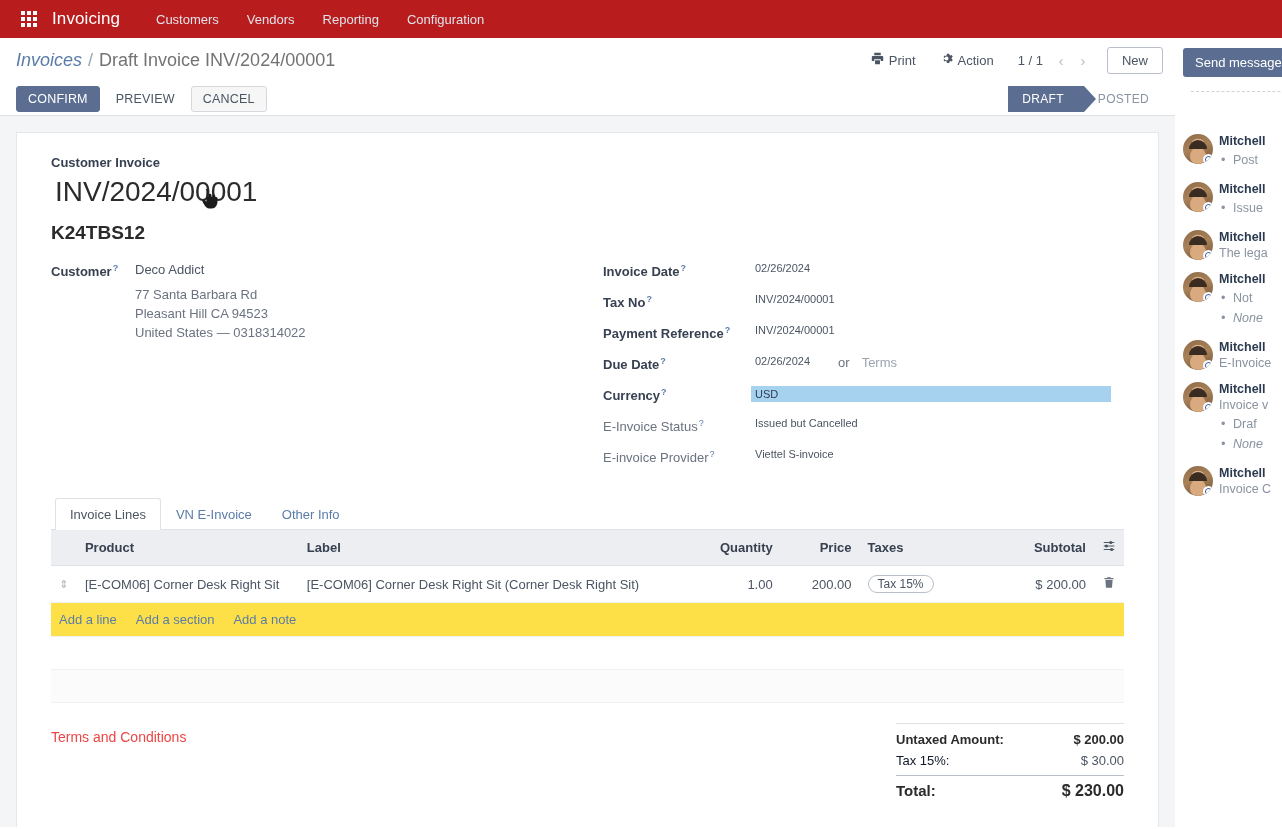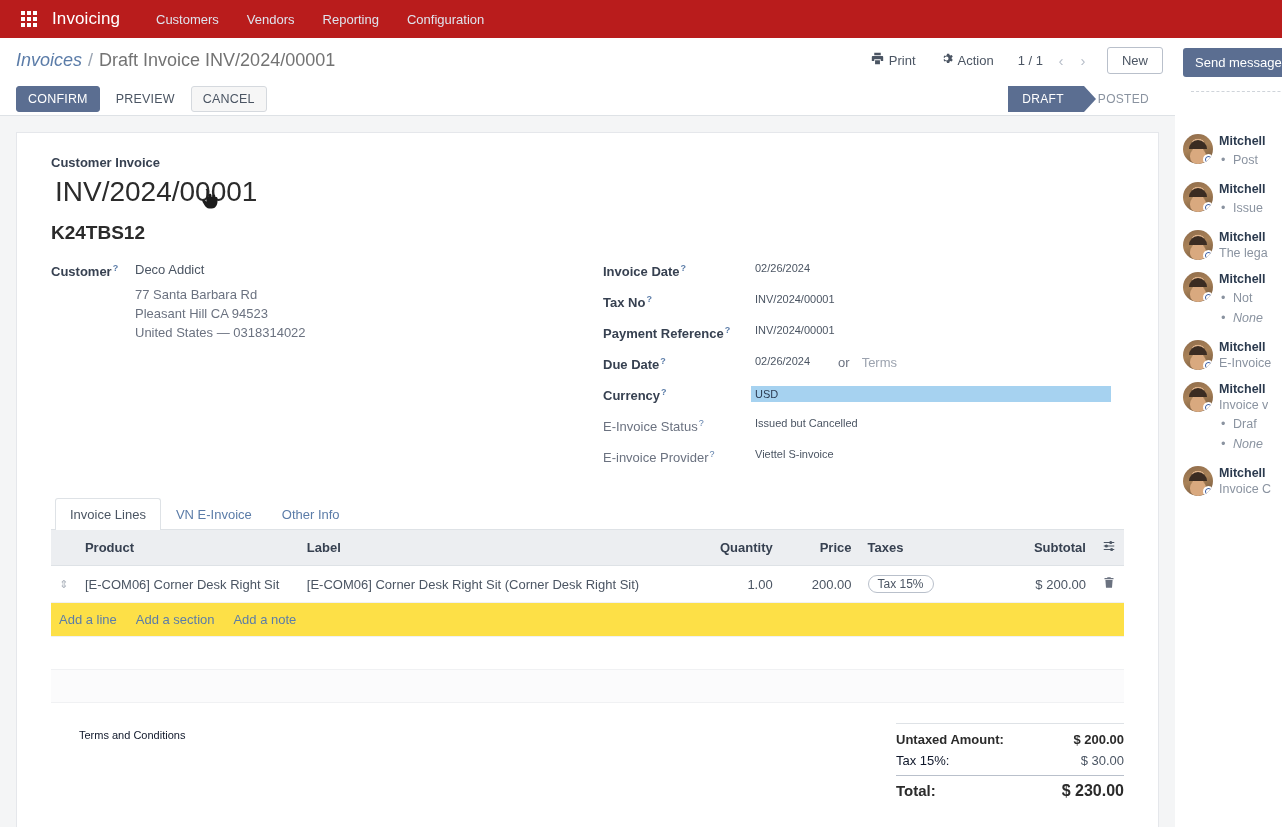--- a/index.html
+++ b/index.html
@@ -180,21 +180,21 @@
   }
   .opt-col { width: 30px; background: #eceef1; text-align: center; }
   .trash { color: #6b7280; cursor: pointer; font-size: 13px; }
   .addrow td { padding: 9px 8px; border-bottom: 1px solid #f0f1f3; background: #fde047; }
   .addlink { color: #5b7ca8; cursor: pointer; margin-right: 16px; font-size: 13px; }
   .filler td { height: 33px; border-bottom: 1px solid #f0f1f3; background: #fff; }
   .filler.shaded td { background: #fbfbfc; }
 
   
   .bottom-area { display: flex; margin-top: 20px; align-items: flex-start; }
-  .terms-block { flex: 1; color: #0f172a; font-size: 11px; padding-top: 6px; cursor: text; margin-left: 28px; }
+  .terms-block { flex: 1; color: #ef4444; font-size: 14px; padding-top: 6px; cursor: text; }
   .totals { width: 228px; font-size: 13px; }
   .totals .trow { display: flex; justify-content: space-between; padding: 3px 0; }
   .totals .tlabel { color: #0f172a; }
   .totals .tval { color: #4b5563; }
   .totals .trow.untaxed { border-top: 1px solid #dee2e6; padding-top: 8px; }
   .totals .trow.untaxed .tlabel, .totals .trow.untaxed .tval { font-weight: bold; color: #2b2b2b; }
   .totals .trow.total {
     border-top: 1px solid #b9c0cb; margin-top: 4px; padding-top: 6px;
   }
   .totals .trow.total .tlabel { font-weight: bold; color: #2b2b2b; font-size: 15px; }

